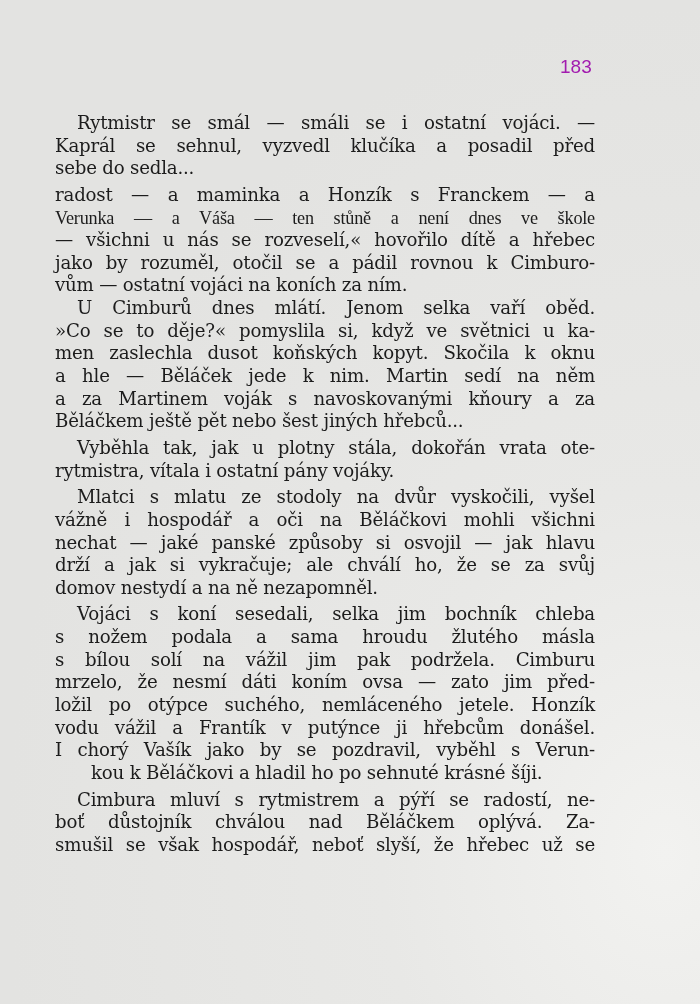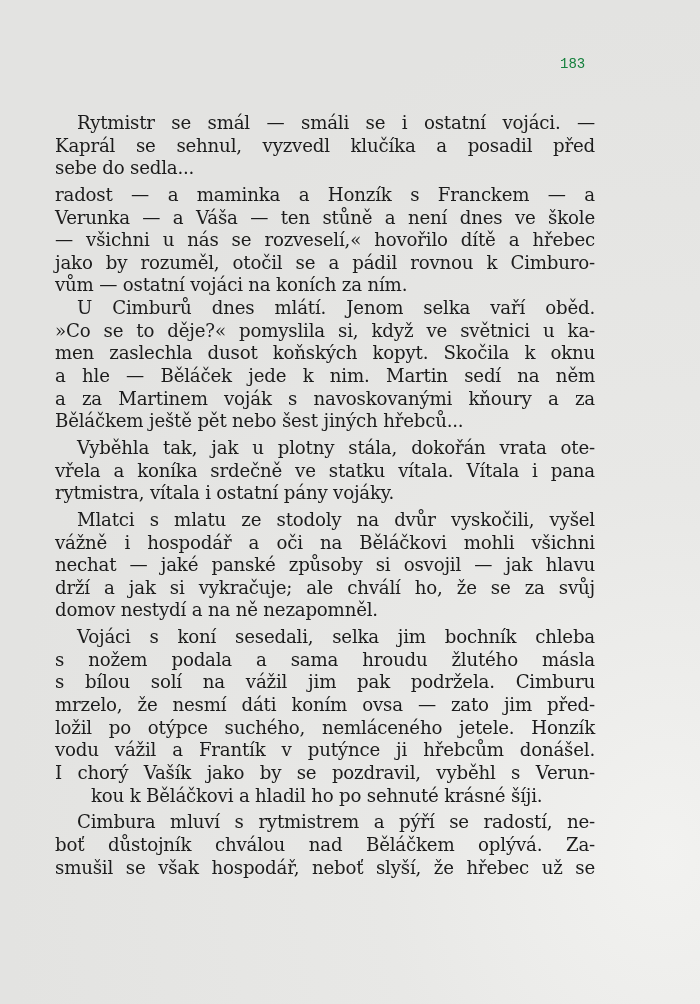--- a/index.html
+++ b/index.html
@@ -6,21 +6,21 @@
     body {
       width: 700px; height: 1004px; overflow: hidden;
       background: #e6e6e4;
       background-image: radial-gradient(ellipse at 95% 85%, #f2f2f0 0%, #e8e8e6 30%, #e3e3e1 70%);
       font-family: "DejaVu Serif", "Liberation Serif", serif;
       color: #1c1c1c;
       position: relative;
     }
     .page-number {
       position: absolute; left: 560px; top: 56px;
-      font-size: 14px; font-family: Liberation Mono, monospace; color: #15803d;
+      font-size: 19px; font-family: Liberation Sans, sans-serif; color: #a21caf;
     }
     .text-block {
       position: absolute; left: 55px; top: 112px; width: 540px;
     }
     .line {
       height: 22.65px; line-height: 22.65px;
       font-size: 18.2px; white-space: nowrap;
       text-align: justify; text-align-last: justify;
       letter-spacing: -0.2px;
       overflow: visible;
@@ -35,36 +35,35 @@
 <div class="page-number">183</div>
 
 <div class="text-block">
   <div class="para">
     <div class="line indent" style="white-space: normal;">Rytmistr se smál — smáli se i ostatní vojáci. —</div>
     <div class="line" style="white-space: normal;">Kaprál se sehnul, vyzvedl klučíka a posadil před</div>
     <div class="line last" style="white-space: normal;">sebe do sedla...</div>
   </div>
   <div class="para" style="margin-bottom:0">
     <div class="line" style="white-space: normal;">radost — a maminka a Honzík s Franckem — a</div>
-    <div class="line" style="white-space: normal;">Verunka — a Váša — ten stůně a není dnes ve škole</div>
+    <div class="line" style="white-space: normal; font-family: Liberation Serif, serif;">Verunka — a Váša — ten stůně a není dnes ve škole</div>
     <div class="line" style="white-space: normal;">— všichni u nás se rozveselí,« hovořilo dítě a hřebec</div>
     <div class="line" style="white-space: normal;">jako by rozuměl, otočil se a pádil rovnou k Cimburo-</div>
     <div class="line last" style="white-space: normal;">vům — ostatní vojáci na koních za ním.</div>
   </div>
   <div class="para">
     <div class="line indent" style="white-space: normal;">U Cimburů dnes mlátí. Jenom selka vaří oběd.</div>
     <div class="line" style="white-space: normal;">»Co se to děje?« pomyslila si, když ve světnici u ka-</div>
     <div class="line" style="white-space: normal;">men zaslechla dusot koňských kopyt. Skočila k oknu</div>
     <div class="line" style="white-space: normal;">a hle — Běláček jede k nim. Martin sedí na něm</div>
     <div class="line" style="white-space: normal;">a za Martinem voják s navoskovanými kňoury a za</div>
     <div class="line last" style="white-space: normal;">Běláčkem ještě pět nebo šest jiných hřebců...</div>
   </div>
   <div class="para">
     <div class="line indent" style="white-space: normal;">Vyběhla tak, jak u plotny stála, dokořán vrata ote-</div>
-    <div class="line" style="white-space: normal;">vřela a koníka srdečně ve statku vítala. Vítala i pana</div>
     <div class="line last" style="white-space: normal;">rytmistra, vítala i ostatní pány vojáky.</div>
   </div>
   <div class="para">
     <div class="line indent" style="white-space: normal;">Mlatci s mlatu ze stodoly na dvůr vyskočili, vyšel</div>
     <div class="line" style="white-space: normal;">vážně i hospodář a oči na Běláčkovi mohli všichni</div>
     <div class="line" style="white-space: normal;">nechat — jaké panské způsoby si osvojil — jak hlavu</div>
     <div class="line" style="white-space: normal;">drží a jak si vykračuje; ale chválí ho, že se za svůj</div>
     <div class="line last" style="white-space: normal;">domov nestydí a na ně nezapomněl.</div>
   </div>
   <div class="para">

